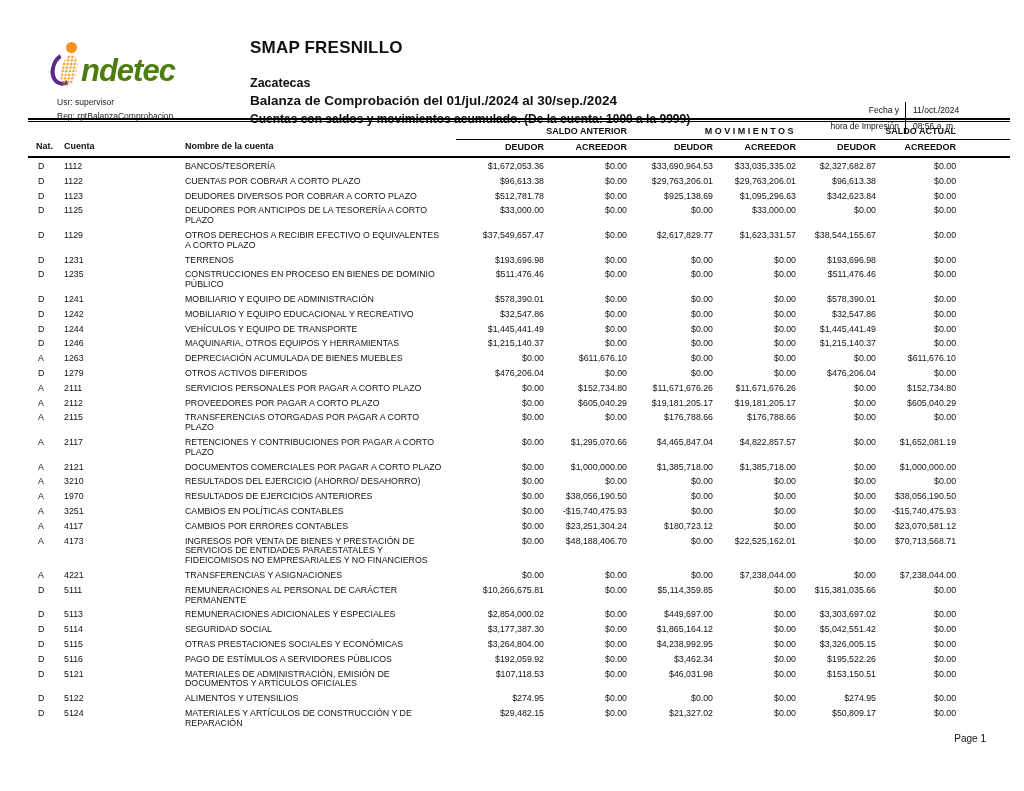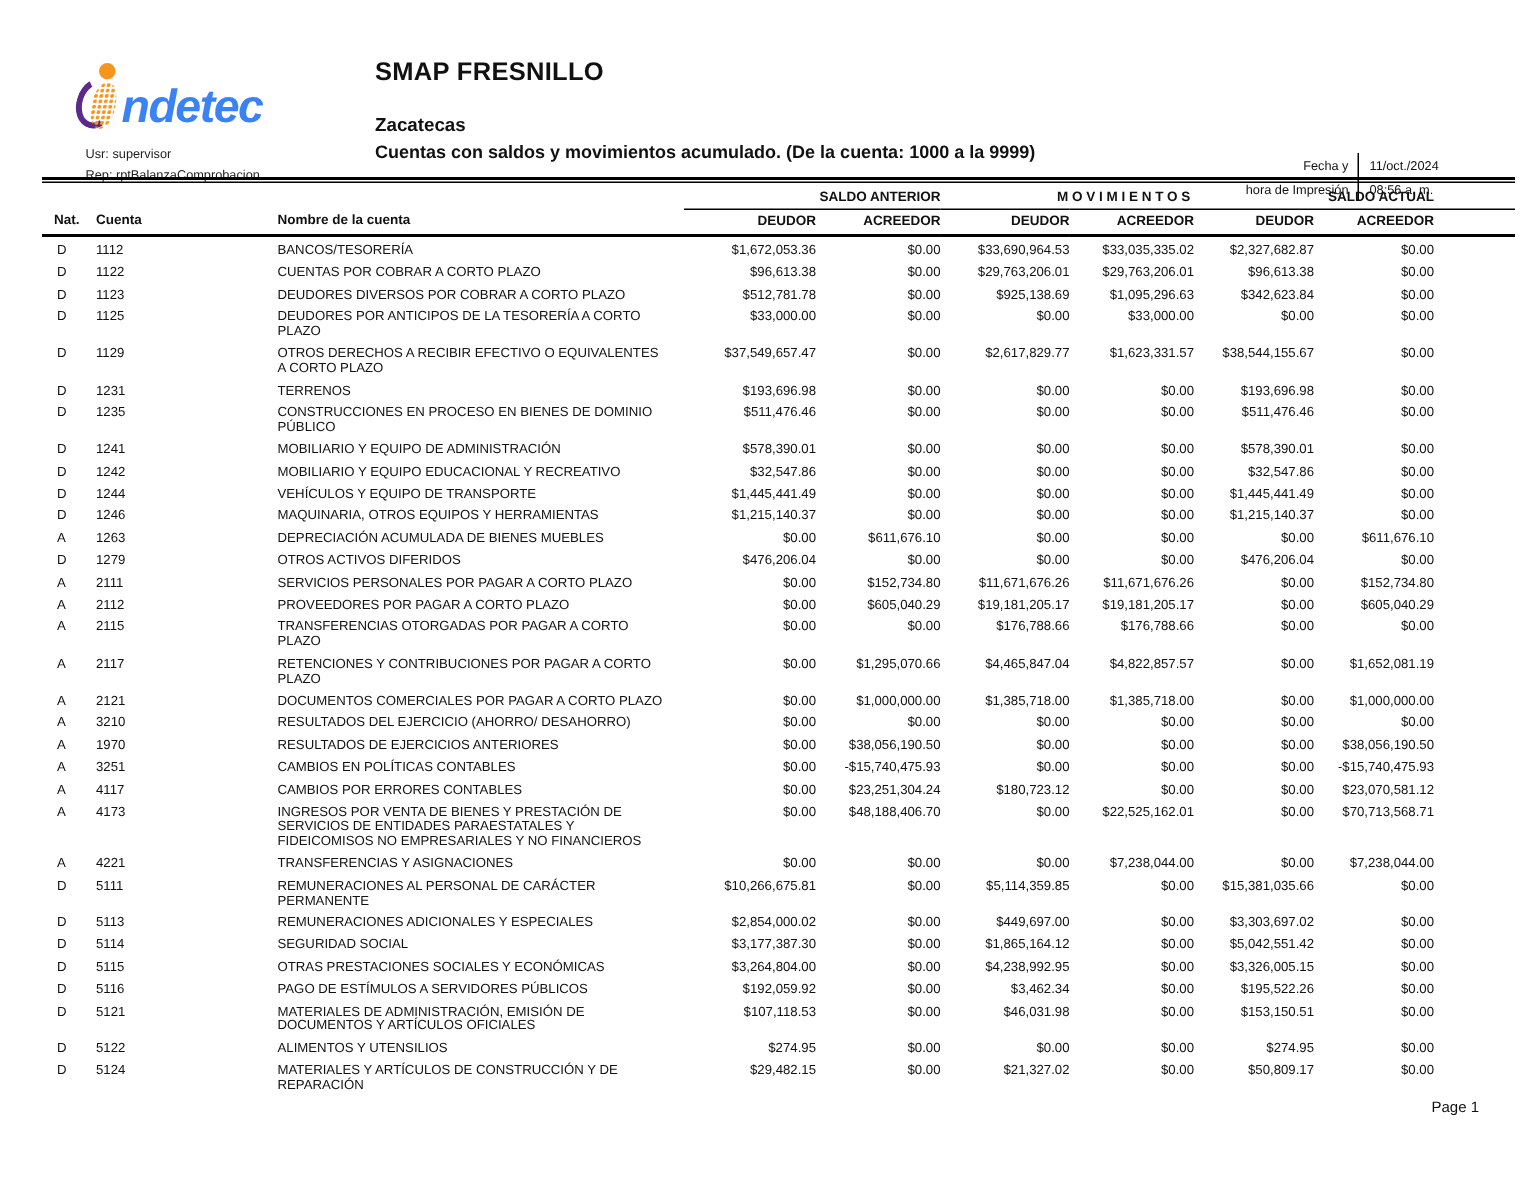--- a/index.html
+++ b/index.html
@@ -19,21 +19,21 @@
     border: 4px solid transparent; border-left-color: #5b2a8a; border-bottom-color: #5b2a8a;
     border-radius: 50%; transform: rotate(18deg);
   }
   .logo-dot { position: absolute; left: 11px; top: 0; width: 11px; height: 11px; border-radius: 50%; background: #f7941e; }
   .logo-body {
     position: absolute; left: 6px; top: 13px; width: 16px; height: 31px; border-radius: 50% / 46%;
     background-image: radial-gradient(circle, #f7941e 1.1px, rgba(0,0,0,0) 1.5px);
     background-size: 3.6px 3.6px; transform: skewX(-10deg);
   }
   .logo-text {
-    font-size: 31px; font-weight: bold; font-style: italic; color: #3b82f6;
+    font-size: 31px; font-weight: bold; font-style: italic; color: #4d7c0f;
     letter-spacing: -1px; line-height: 1; padding-bottom: 2px;
   }
 
   .usr-line  { position: absolute; left: 57px; top: 97px;  font-size: 8.5px; color: #222; }
   .rep-line  { position: absolute; left: 57px; top: 111px; font-size: 8.5px; color: #222; }
 
   
   .title-block { position: absolute; left: 250px; top: 38px; width: 510px; }
   .entity { font-size: 17px; font-weight: bold; letter-spacing: 0.2px; }
   .state  { font-size: 12.5px; font-weight: bold; margin-top: 18px; }
@@ -83,20 +83,21 @@
     </div>
     <span class="logo-text">ndetec</span>
   </div>
 
   <div class="usr-line">Usr: supervisor</div>
   <div class="rep-line">Rep: rptBalanzaComprobacion</div>
 
   <div class="title-block">
     <div class="entity">SMAP FRESNILLO</div>
     <div class="state">Zacatecas</div>
+    <div class="report-title">Balanza de Comprobación del 01/jul./2024 al 30/sep./2024</div>
     <div class="report-scope">Cuentas con saldos y movimientos acumulado. (De la cuenta: 1000 a la 9999)</div>
   </div>
 
   <div class="meta">
     <span class="meta-label">Fecha y</span>
     <span class="meta-value">11/oct./2024</span>
     <span class="meta-label">hora de Impresión</span>
     <span class="meta-value">08:56 a. m.</span>
   </div>
 

